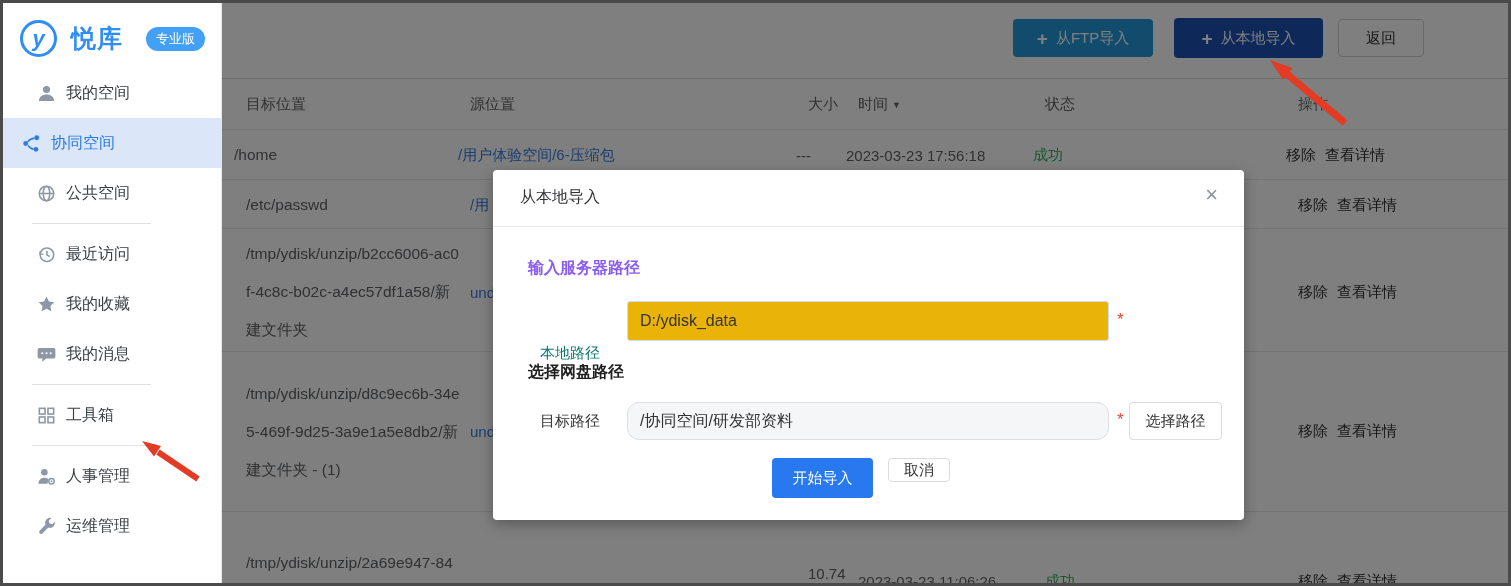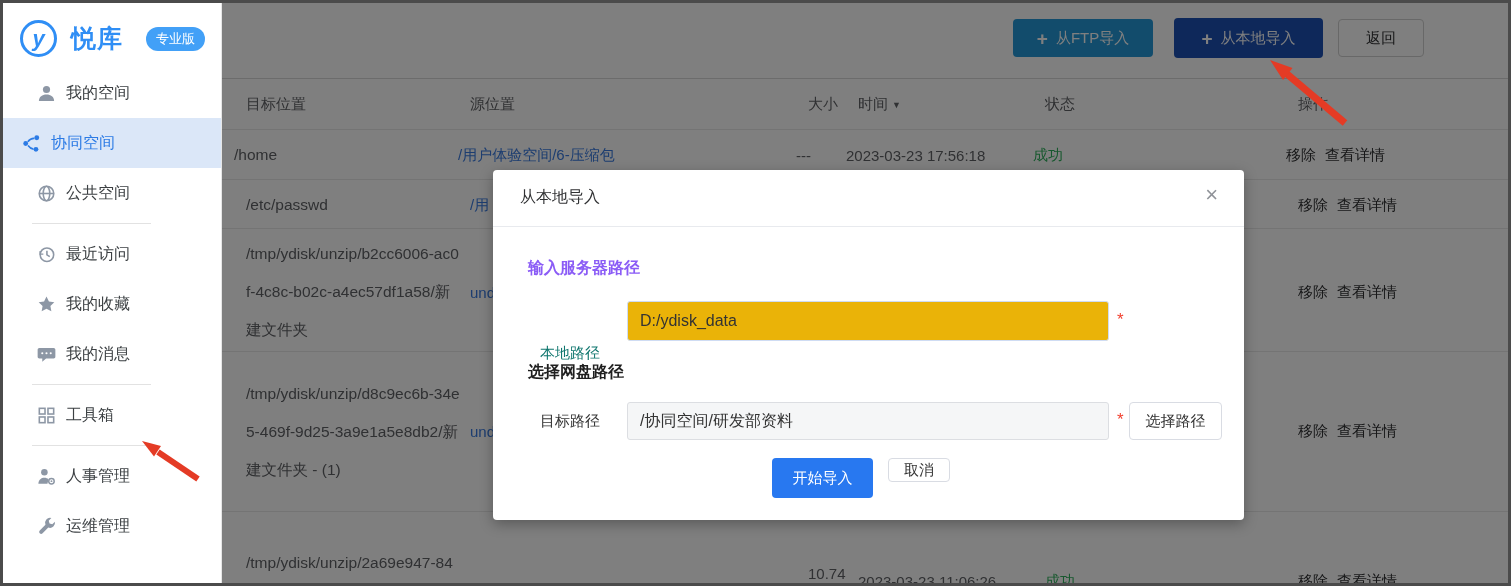--- a/index.html
+++ b/index.html
@@ -46,21 +46,21 @@
   .modal { position:absolute; left:493px; top:170px; width:751px; height:350px; background:#fff; border-radius:4px; box-shadow:0 4px 14px rgba(0,0,0,.3); z-index:20; }
   .m-head { position:relative; height:57px; border-bottom:1px solid #e8eaee; }
   .m-title { position:absolute; left:27px; top:17px; font-size:16px; color:#303133; }
   .m-close { position:absolute; right:26px; top:14px; font-size:22px; color:#909399; cursor:pointer; line-height:1; }
   .m-sec1 { position:absolute; left:35px; top:88px; font-size:16px; font-weight:bold; color:#8b5cf6; }
   .m-lbl1 { position:absolute; left:47px; top:142px; font-size:15px; color:#0f766e;margin-top:32px; }
   .inp1 { position:absolute; left:134px; top:131px; width:482px; height:40px; background:#eab308; border:1px solid #cfdcf3; border-radius:3px; font-size:16px; color:#333; padding:0 12px; font-family:"Liberation Sans","DejaVu Sans",sans-serif; }
   .star1 { position:absolute; left:624px; top:140px; color:#f1402f; font-size:17px; }
   .m-sec2 { position:absolute; left:35px; top:192px; font-size:16px; font-weight:bold; color:#1f1f1f; }
   .m-lbl2 { position:absolute; left:47px; top:242px; font-size:15px; color:#333; }
-  .inp2 { position:absolute; left:134px; top:232px; width:482px; height:38px; background:#f5f6f7; border:1px solid #dcdee2; border-radius:3px; font-size:16px; color:#333; padding:0 12px; font-family:"Liberation Sans","DejaVu Sans",sans-serif; }
+  .inp2 { position:absolute; left:134px; top:232px; width:482px; height:38px; background:#f5f6f7; border:1px solid #dcdee2; border-radius:12px; font-size:16px; color:#333; padding:0 12px; font-family:"Liberation Sans","DejaVu Sans",sans-serif; }
   .star2 { position:absolute; left:624px; top:240px; color:#f1402f; font-size:17px; }
   .btn-choose { position:absolute; left:636px; top:232px; width:93px; height:38px; background:#fff; border:1px solid #d9dce3; border-radius:4px; color:#333; font-size:15px; }
   .btn-start { position:absolute; left:279px; top:288px; width:101px; height:40px; background:#2878f0; color:#fff; }
   .btn-cancel { position:absolute; left:395px; top:288px; width:62px; height:24px; background:#fff; color:#333; border:1px solid #d9dce3; }
 
   .arrows { position:absolute; inset:0; z-index:60; pointer-events:none; }
   .frame { position:absolute; inset:0; border:3px solid #4b4b4b; z-index:70; pointer-events:none; }
   svg.icon { display:block; }
 </style>
 </head>

